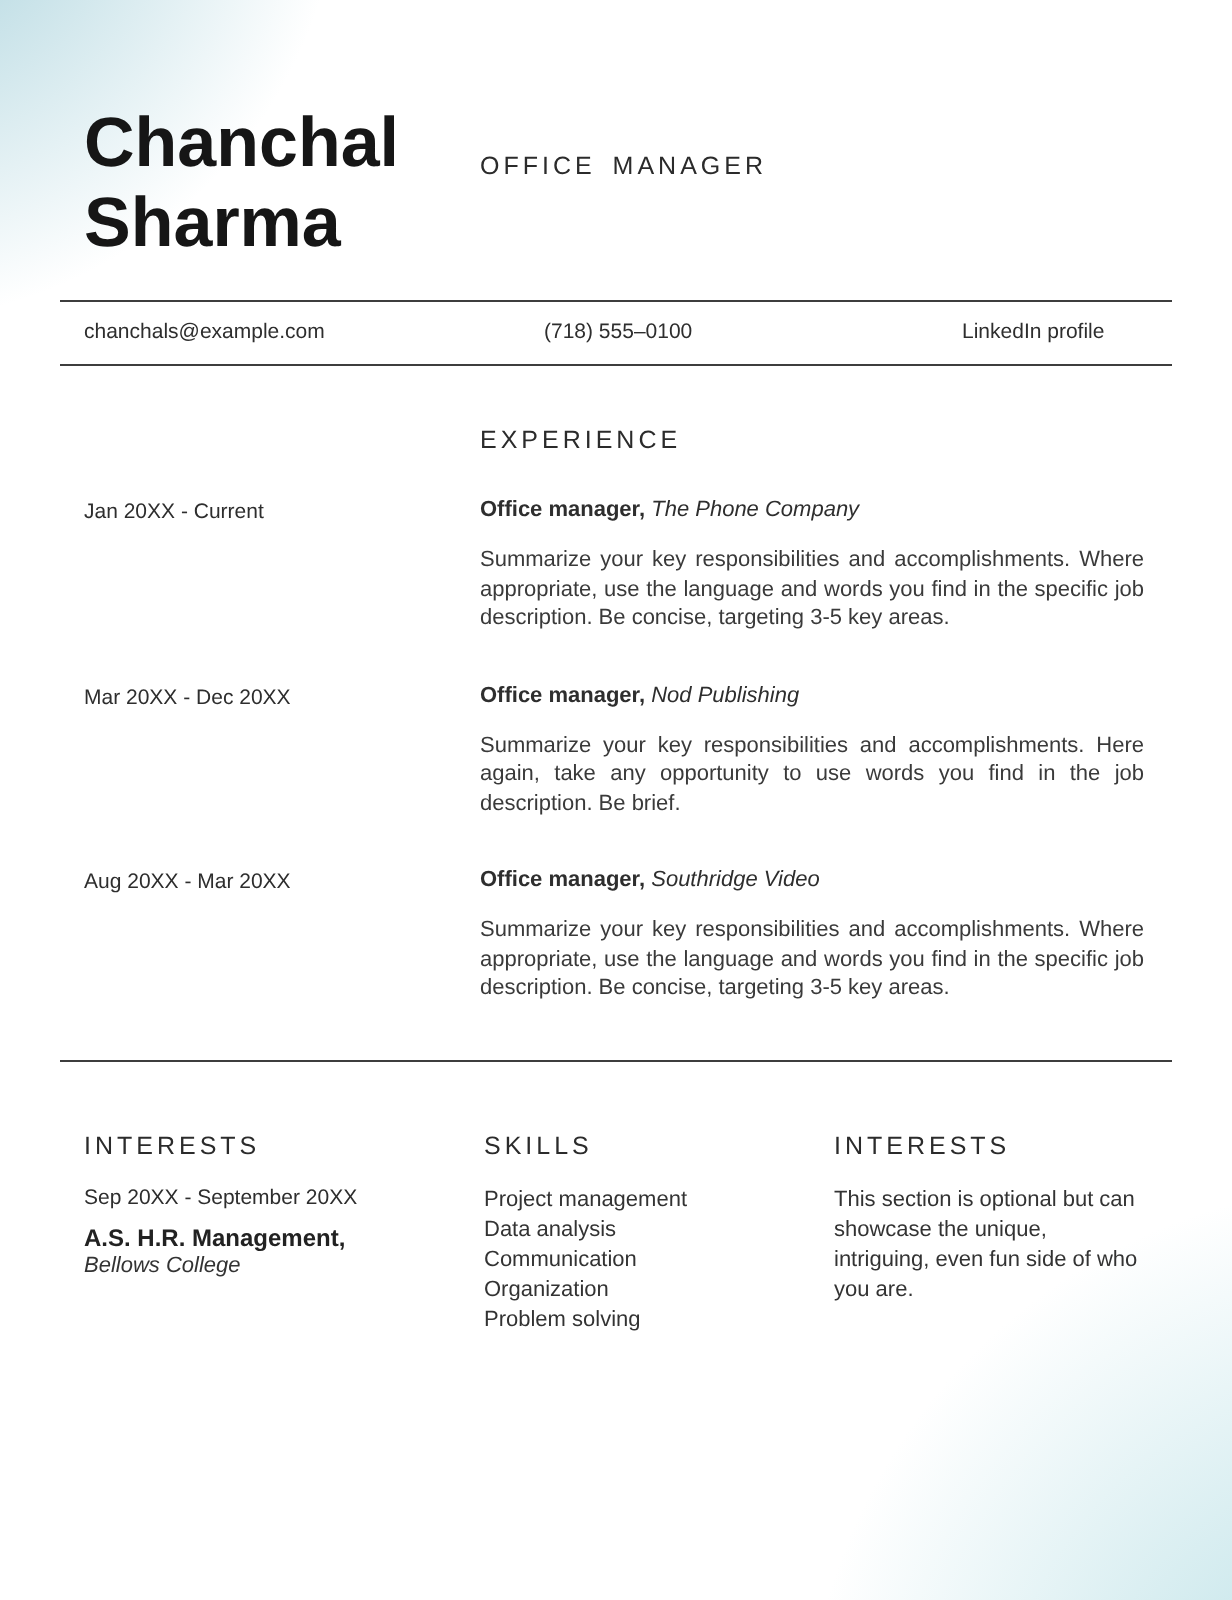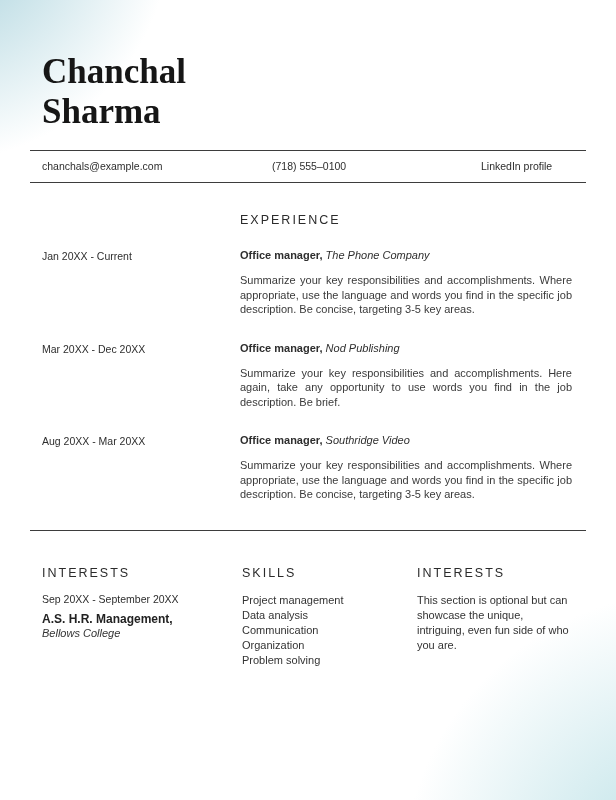--- a/index.html
+++ b/index.html
@@ -22,21 +22,21 @@
   }
 
   
   .header {
     display: grid;
     grid-template-columns: 198px 1fr;
     padding: 0 12px;
     margin-top: 52px;
   }
   .name {
-    font-family: Liberation Serif, serif;
+    font-family: Liberation Sans, sans-serif;
     font-weight: bold;
     font-size: 35px;
     line-height: 40px;
     color: #161616;
     margin: 0;
   }
   .role-block { padding-top: 24px; }
   .role-title {
     font-size: 12.5px;
     letter-spacing: 2px;
@@ -125,20 +125,21 @@
 <div class="page">
 
   <div class="header">
     <div>
       <div class="name">
         <div>Chanchal</div>
         <div>Sharma</div>
       </div>
     </div>
     <div class="role-block">
+      <div class="role-title">OFFICE MANAGER</div>
     </div>
   </div>
 
   <div class="contact-bar">
     <div>chanchals@example.com</div>
     <div>(718) 555–0100</div>
     <div>LinkedIn profile</div>
   </div>
 
   <div class="experience">

